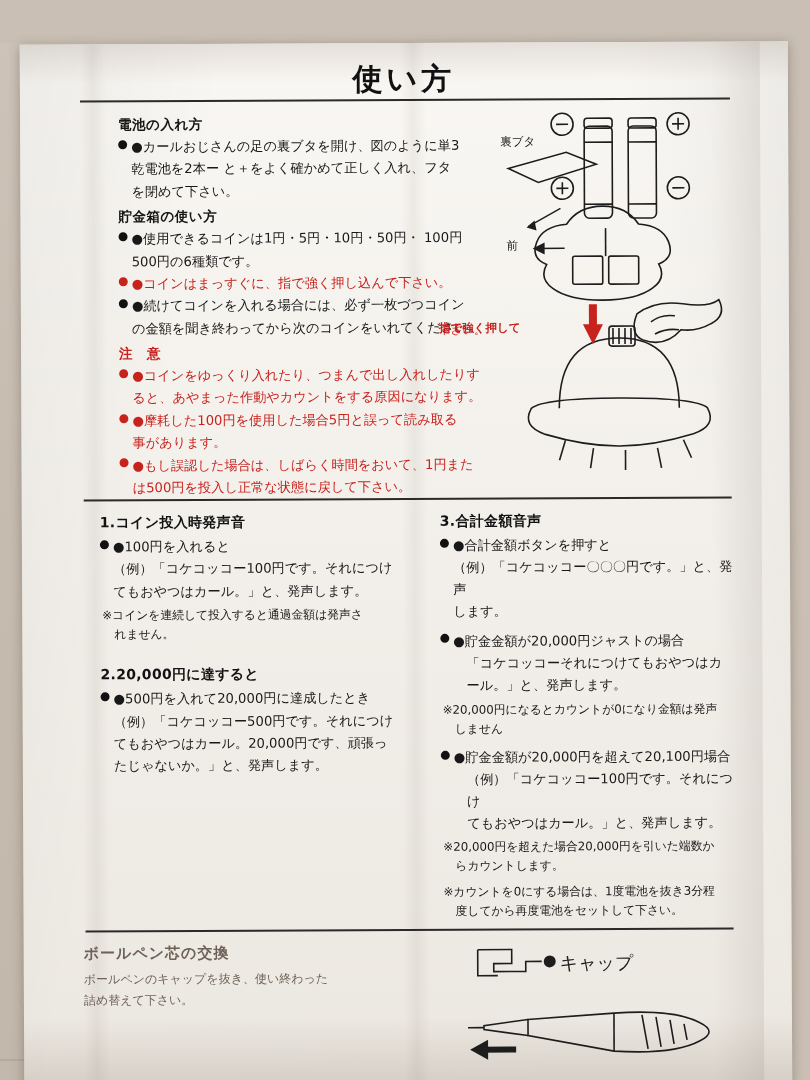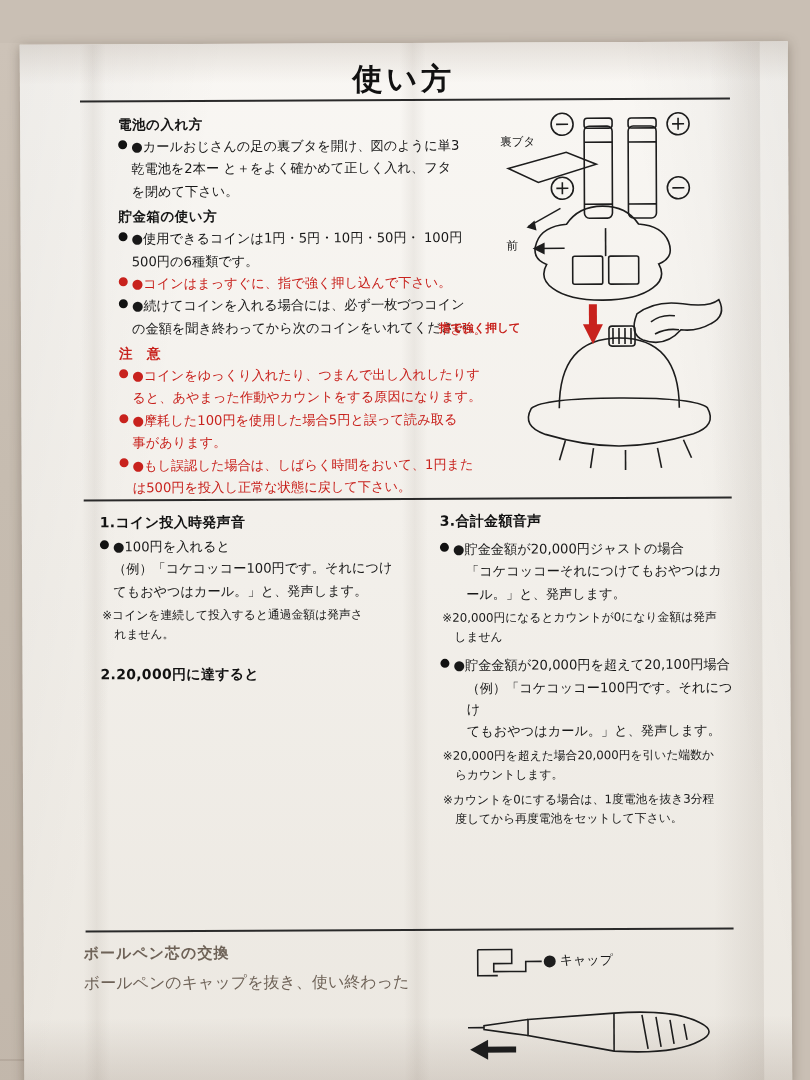--- a/index.html
+++ b/index.html
@@ -142,21 +142,21 @@
   #sec-battery { left: 98px; top: 72px; width: 390px; }
   #sec-bottom-text { left: 60px; top: 900px; width: 330px; }
   .bottom-head {
     font-size: 15px;
     font-weight: bold;
     color: #6e6257;
     letter-spacing: 1px;
     margin-bottom: 6px;
   }
   .bottom-body {
-    font-size: 16px;
+    font-size: 12px;
     line-height: 1.75;
     color: #6e6257;
   }
 
   
   #illus {
     position: absolute;
     left: 480px;
     top: 66px;
     width: 250px;
@@ -297,24 +297,35 @@
       <div class="num-heading">1.コイン投入時発声音</div>
       <ul class="items">
         <li><span class="bullet"></span><span>●100円を入れると</span></li>
         <li class="nobullet"><span>（例）「コケコッコー100円です。それにつけ</span></li>
         <li class="nobullet"><span>てもおやつはカール。」と、発声します。</span></li>
       </ul>
       <div class="small-note" style="margin-top:4px">※コインを連続して投入すると通過金額は発声さ</div>
       <div class="small-note" style="padding-left:14px">れません。</div>
 
       <div class="num-heading" style="margin-top:22px">2.20,000円に達すると</div>
+      <ul class="items">
+        <li><span class="bullet"></span><span>●500円を入れて20,000円に達成したとき</span></li>
+        <li class="nobullet"><span>（例）「コケコッコー500円です。それにつけ</span></li>
+        <li class="nobullet"><span>てもおやつはカール。20,000円です、頑張っ</span></li>
+        <li class="nobullet"><span>たじゃないか。」と、発声します。</span></li>
+      </ul>
     </div>
 
     <div class="block jp" id="col-right">
       <div class="num-heading">3.合計金額音声</div>
+      <ul class="items">
+        <li><span class="bullet"></span><span>●合計金額ボタンを押すと</span></li>
+        <li class="nobullet"><span>（例）「コケコッコー〇〇〇円です。」と、発声</span></li>
+        <li class="nobullet"><span>します。</span></li>
+      </ul>
       <ul class="items" style="margin-top:8px">
         <li><span class="bullet"></span><span>●貯金金額が20,000円ジャストの場合</span></li>
         <li class="nobullet" style="padding-left:26px"><span>「コケコッコーそれにつけてもおやつはカ</span></li>
         <li class="nobullet" style="padding-left:26px"><span>ール。」と、発声します。</span></li>
       </ul>
       <div class="small-note" style="margin-top:4px">※20,000円になるとカウントが0になり金額は発声</div>
       <div class="small-note" style="padding-left:14px">しません</div>
       <ul class="items" style="margin-top:8px">
         <li><span class="bullet"></span><span>●貯金金額が20,000円を超えて20,100円場合</span></li>
         <li class="nobullet" style="padding-left:26px"><span>（例）「コケコッコー100円です。それにつけ</span></li>
@@ -324,20 +335,21 @@
       <div class="small-note" style="padding-left:14px">らカウントします。</div>
       <div class="small-note" style="margin-top:6px">※カウントを0にする場合は、1度電池を抜き3分程</div>
       <div class="small-note" style="padding-left:14px">度してから再度電池をセットして下さい。</div>
     </div>
 
     <div class="hr" id="hr-bottom"></div>
 
     <div class="block jp" id="sec-bottom-text">
       <div class="bottom-head">ボールペン芯の交換</div>
       <div class="bottom-body">ボールペンのキャップを抜き、使い終わった</div>
+      <div class="bottom-body">詰め替えて下さい。</div>
     </div>
 
     <div id="illus-bottom">
       <svg width="290" height="130" viewBox="0 0 290 130">
         <g fill="none" stroke="#1d1d1d" stroke-width="1.6">
 
           <path d="M14 12 L48 12 L48 26 L30 26 L30 34 L62 34 L62 24 L78 24"></path>
           <path d="M14 12 L14 38 L34 38"></path>
           <circle cx="86" cy="24" r="6" fill="#1d1d1d" stroke="none"></circle>
 
@@ -345,16 +357,16 @@
           <path d="M150 76 L150 114"></path>
           <path d="M64 82 L20 88 L20 92 L64 98"></path>
           <line x1="20" y1="90" x2="4" y2="90"></line>
 
           <path d="M178 78 l6 34 M192 80 l5 30 M206 83 l4 24 M220 87 l3 16"></path>
 
           <path d="M52 112 L16 112" stroke-width="6"></path>
           <path d="M24 102 L6 112 L24 122 Z" fill="#1d1d1d" stroke="none"></path>
         </g>
       </svg>
-      <div class="lbl jp" style="left:96px; top:14px; font-size:13px;">キャップ</div>
+      <div class="lbl jp" style="left:96px; top:14px; font-size:18px;">キャップ</div>
     </div>
   </div>
 </div>
 
 </body></html>

